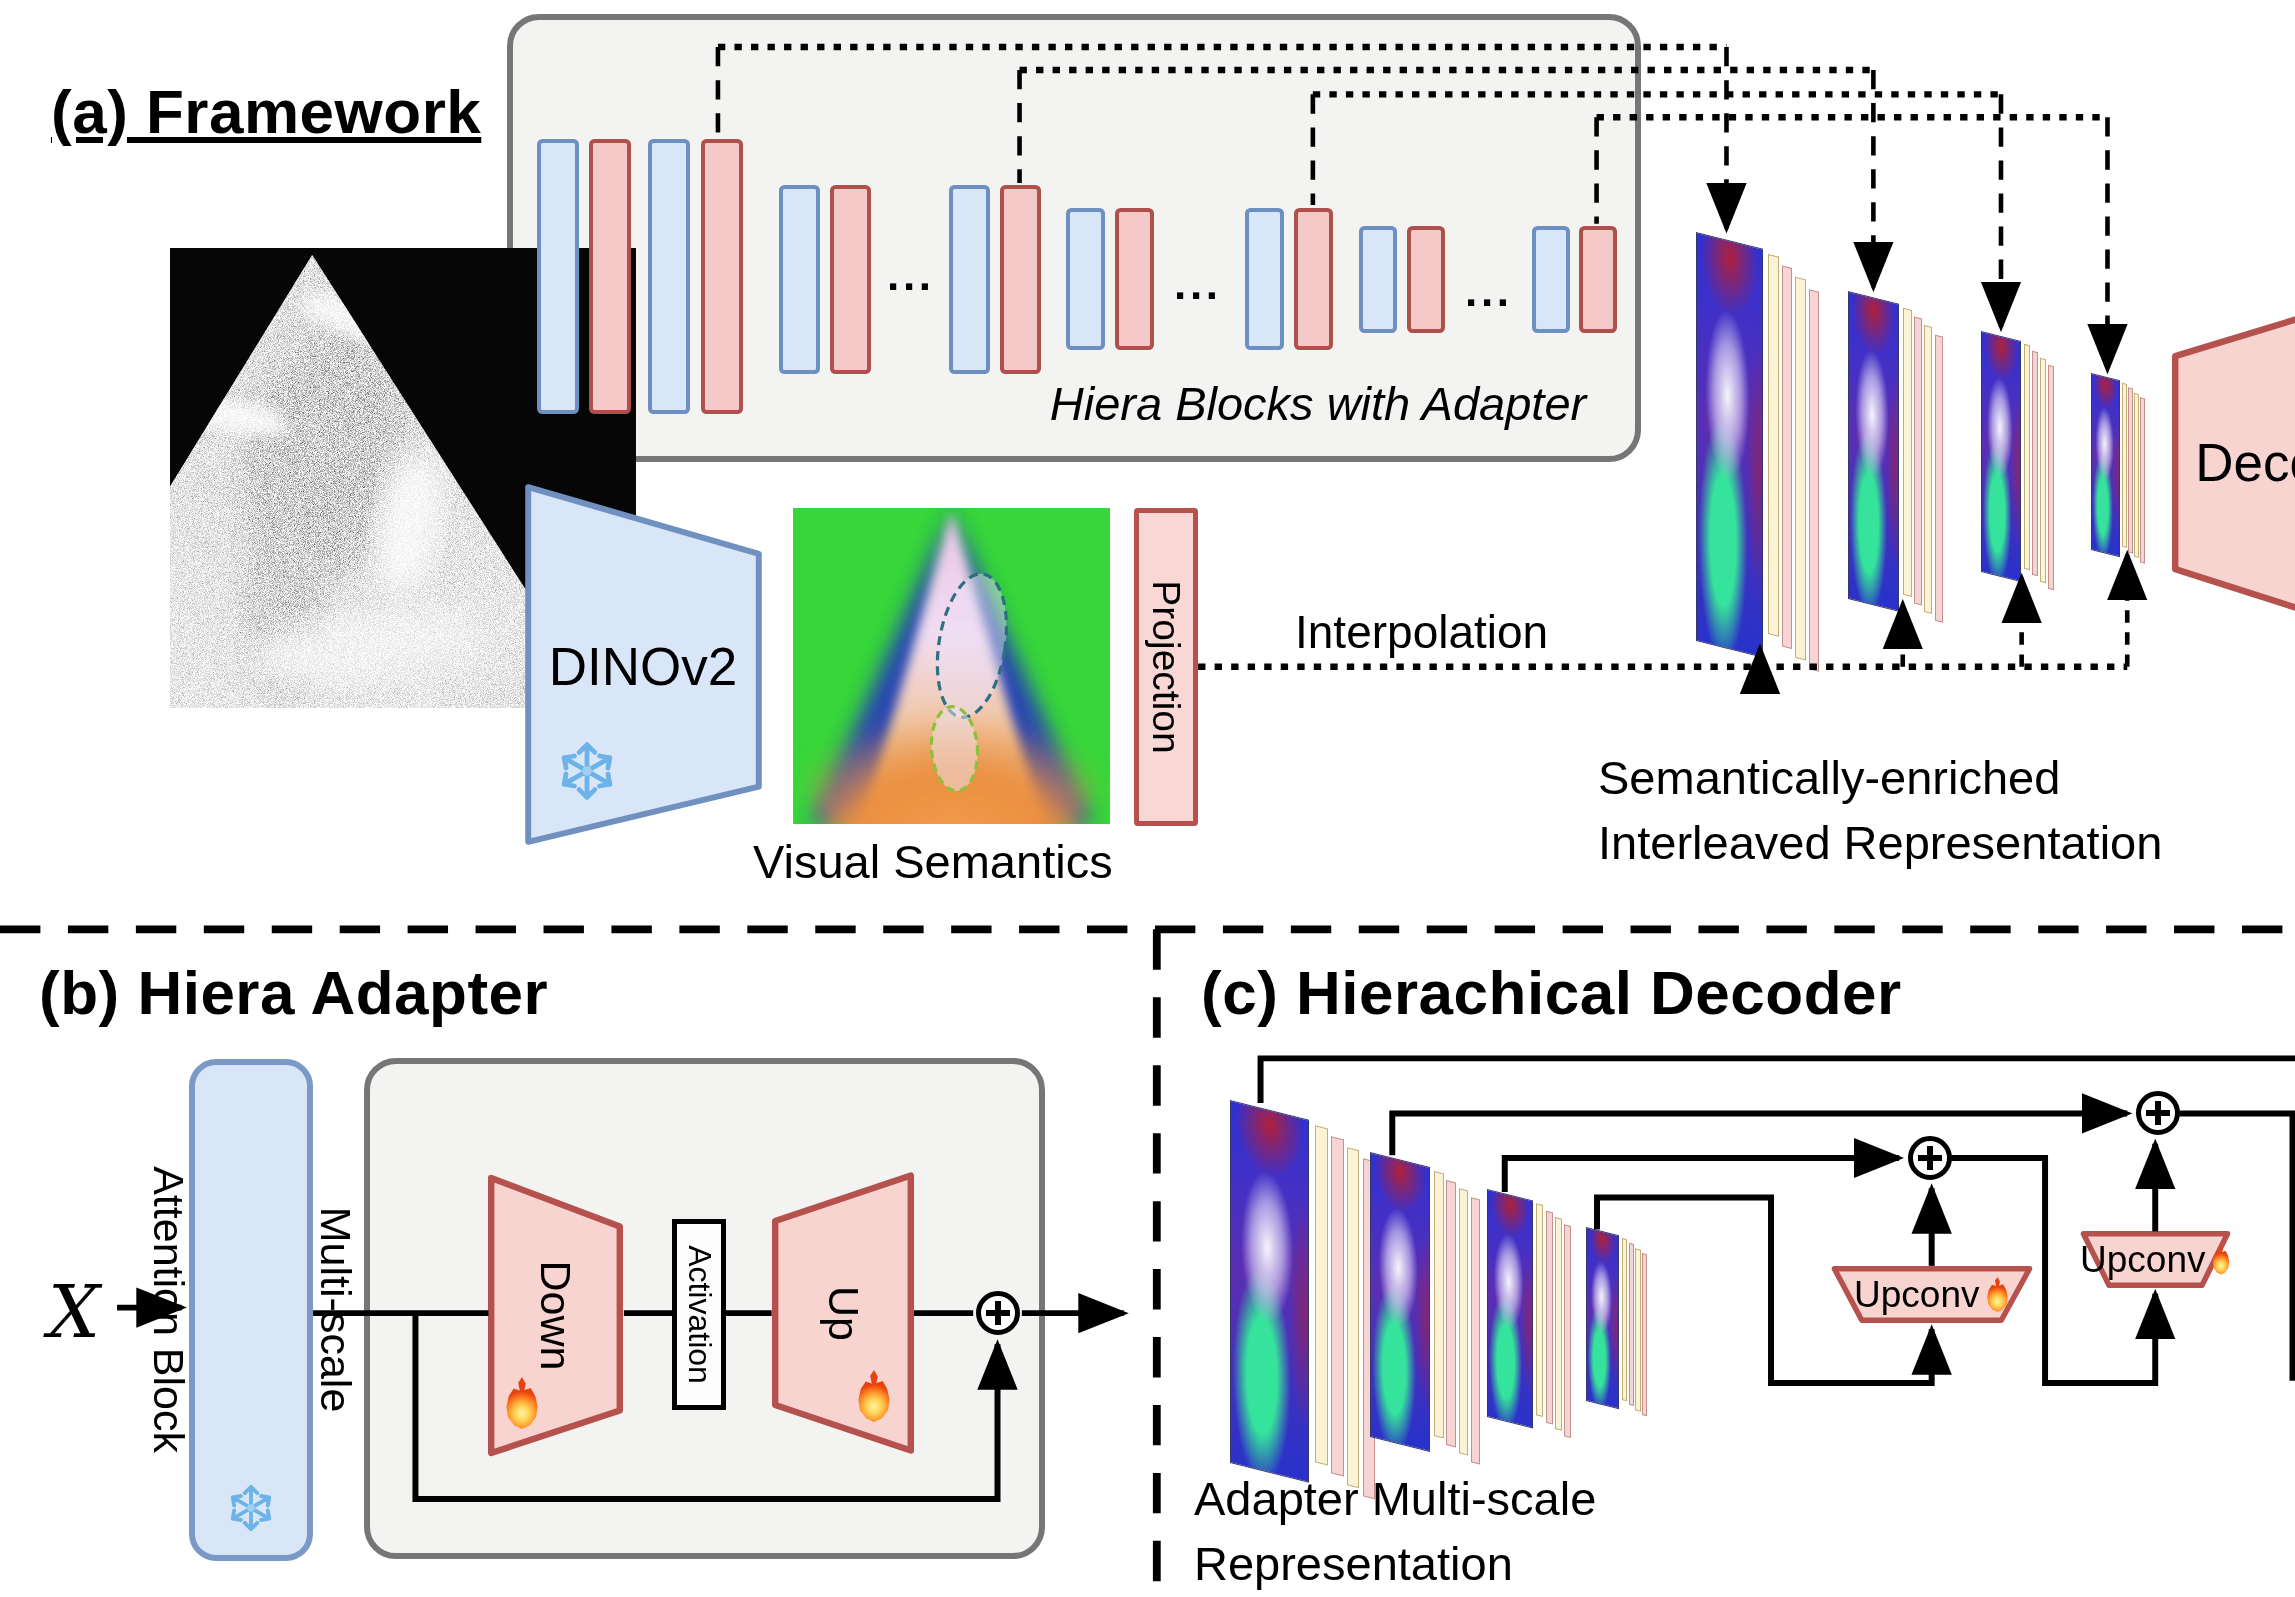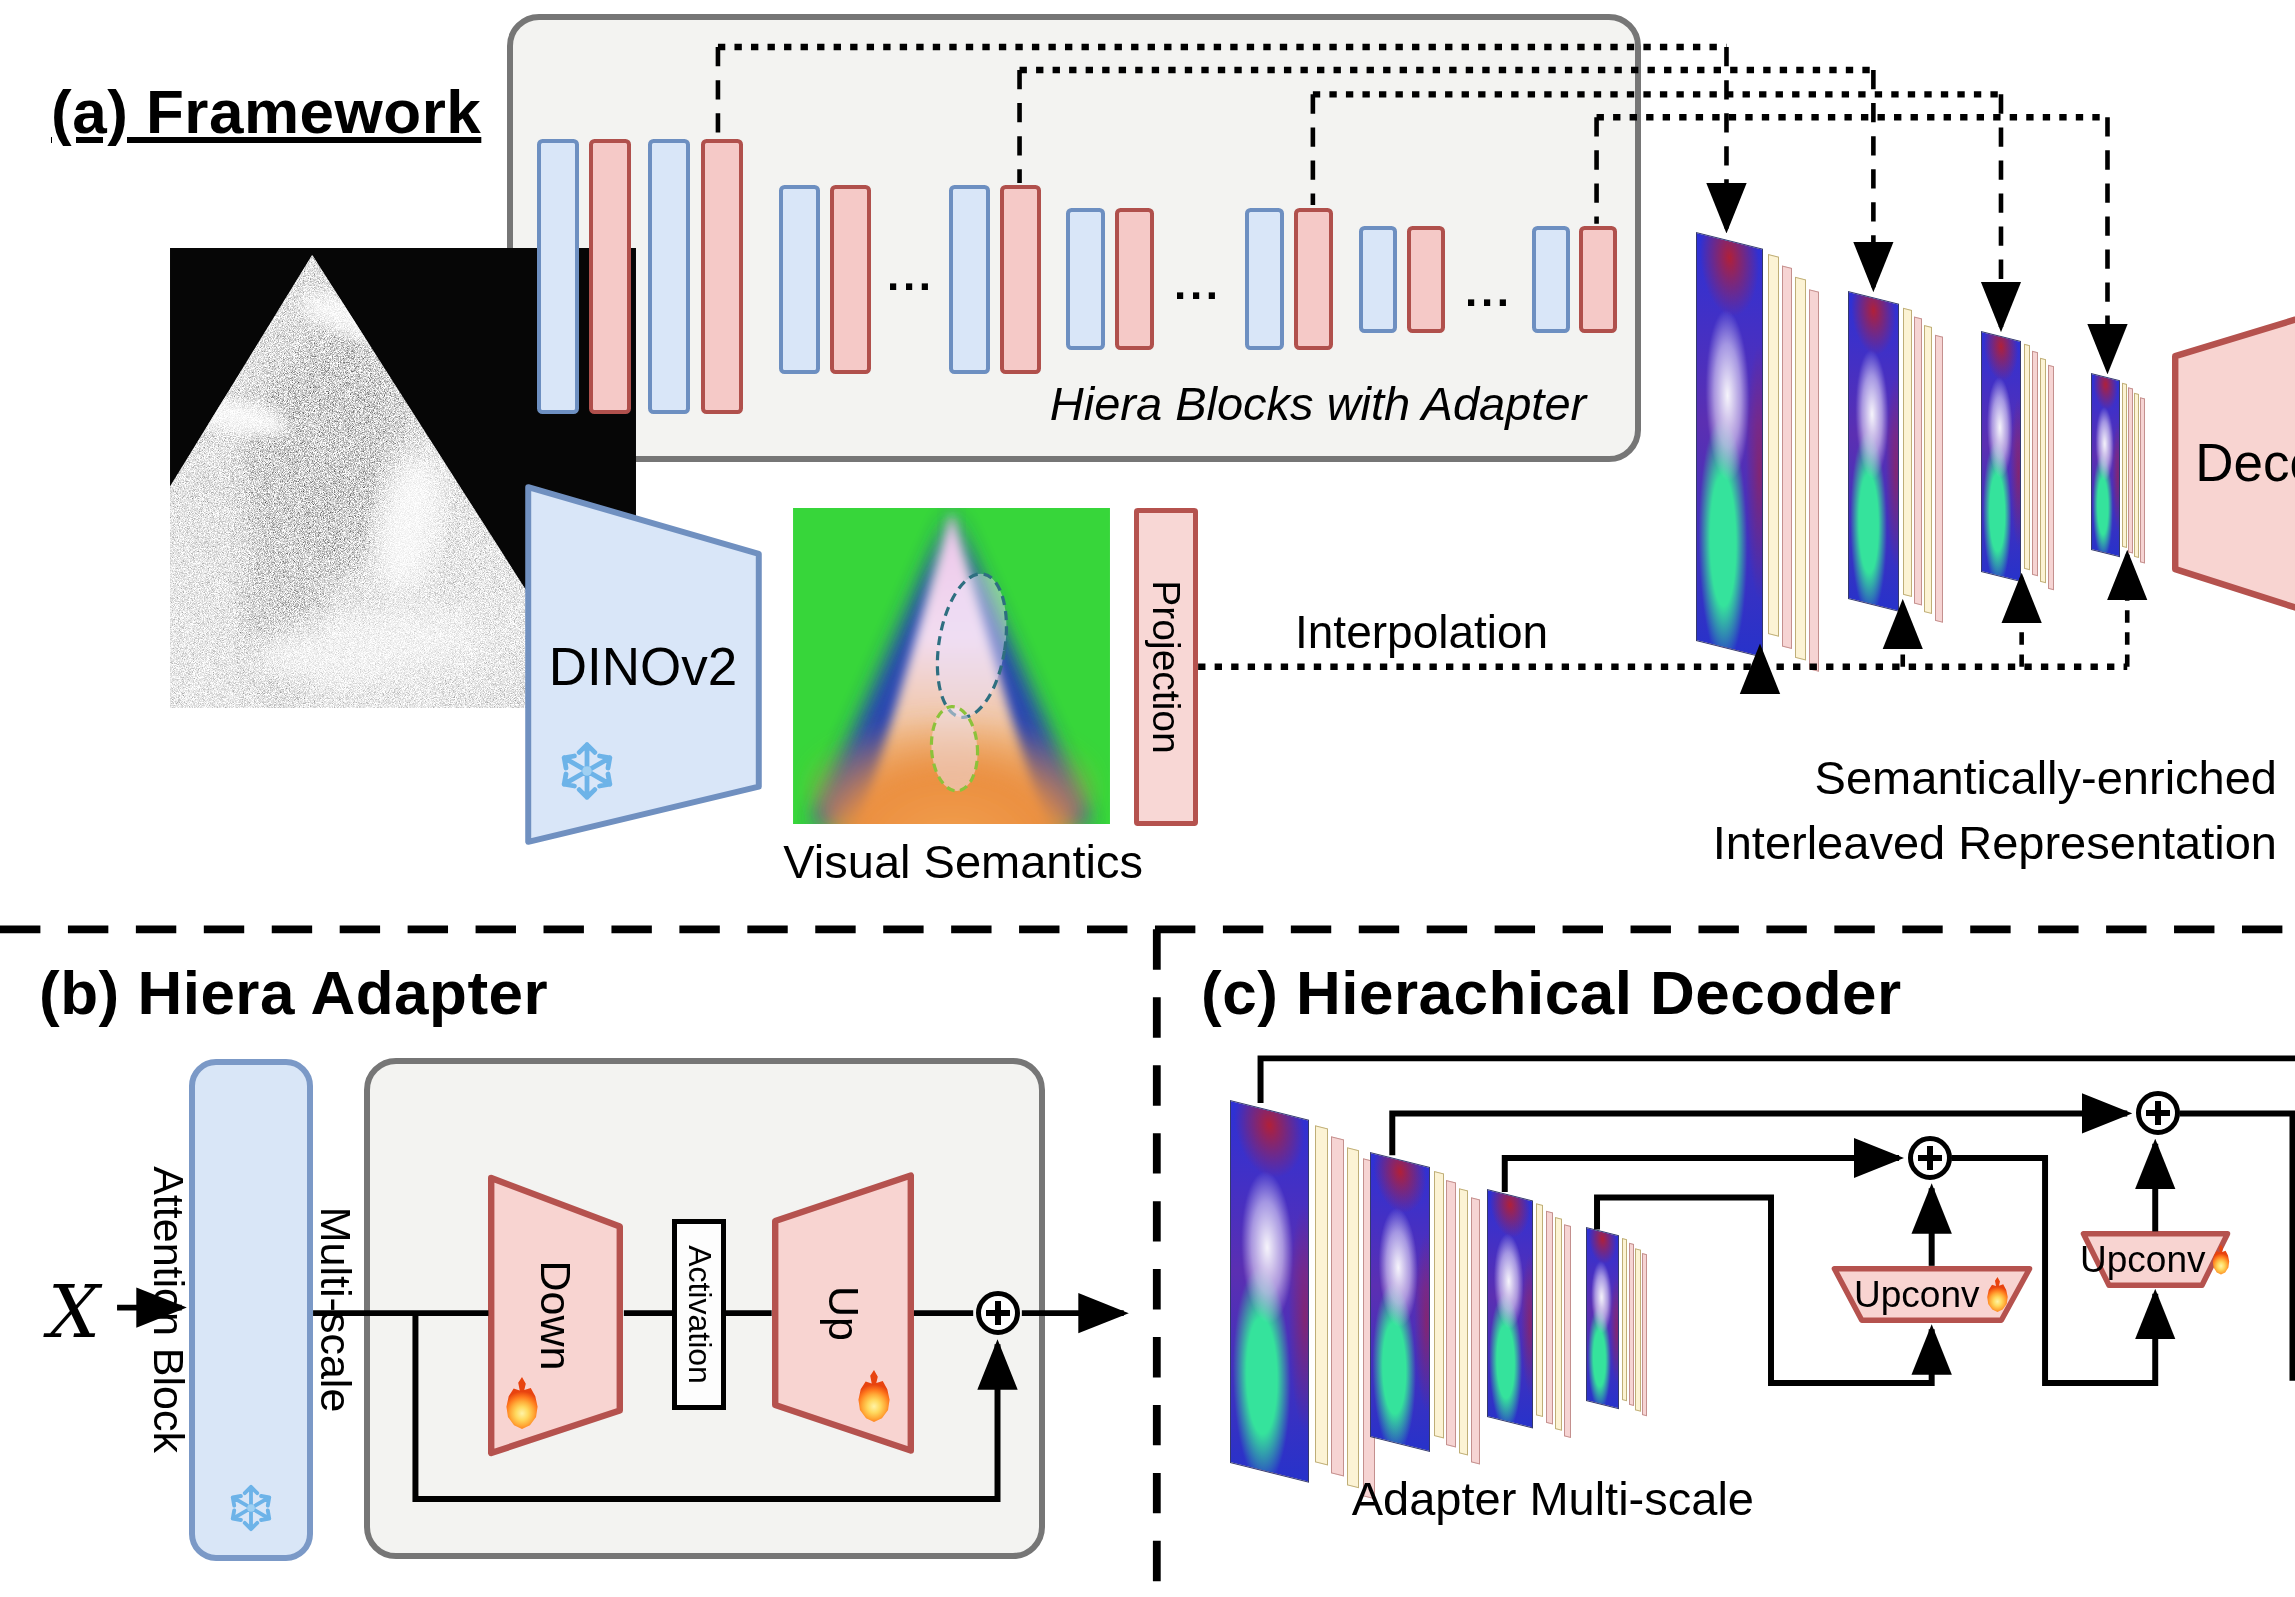--- a/index.html
+++ b/index.html
@@ -1,20 +1,20 @@
 <!DOCTYPE html>
 <html style="font-size:7.3px"><head>
 <meta charset="utf-8">
 <style>
   html,body{margin:0;padding:0;background:#fff;}
   #canvas{position:relative;width:2892px;height:1598px;background:#ffffff;overflow:hidden;
           font-family:"Liberation Sans",sans-serif;color:#000;}
   .abs{position:absolute;}
   .panel-title{font-size:62px;font-weight:700;letter-spacing:0.5px;white-space:nowrap;}
-  .caption{font-size:47px;text-align:right;line-height:1.38;white-space:nowrap;}
+  .caption{font-size:47px;text-align:left;line-height:1.38;white-space:nowrap;}
   .boxlabel{font-size:47px;white-space:nowrap;font-style:italic;}
   
   .graybox{background:#f3f3f1;border:6.4px solid #767676;border-radius:32px;box-sizing:border-box;}
   
   .bar{position:absolute;box-sizing:border-box;border-radius:5.5px;}
   .bar.blue{background:#d9e6f8;border:4.6px solid #6d8fc1;}
   .bar.red{background:#f5c9c7;border:4.6px solid #b0504c;}
   .hdots{position:absolute;font-size:44px;font-weight:700;letter-spacing:3.7px;}
   
   .blueblock{background:#d9e6f7;border:6.4px solid #7b99c7;border-radius:27px;box-sizing:border-box;}
@@ -281,20 +281,21 @@
   </div>
   <div class="stack z2" style="left:1586px;top:1227px;width:64px;height:174px;">
     <div class="featimg"></div>
     <div class="slab cream" style="left:56%;top:1%;"></div>
       <div class="slab pink" style="left:66.5%;top:3%;"></div>
     <div class="slab cream" style="left:77%;top:5%;"></div>
       <div class="slab pink" style="left:87.5%;top:7%;"></div>
   </div>
   <div class="abs caption z3" style="left:1194px;top:1467px;width:560px;">
     <div>Adapter Multi-scale</div>
+    <div>Representation</div>
   </div>
 
   <svg class="shape z2" style="left:1831px;top:1266px;" width="202" height="57" viewBox="0 0 440 125">
     <polygon class="pinkpoly" style="stroke-width:12;" points="6,6 434,6 372,119 66,119"></polygon>
   </svg>
   <div class="abs vwrap z3" style="left:1831px;top:1266px;width:202px;height:57px;font-size:37px;">
     <span>Upconv</span>
       <span class="flame-inline"></span>
   </div>
   <svg class="shape z2" style="left:2080px;top:1231px;" width="151" height="57" viewBox="0 0 328 125">

